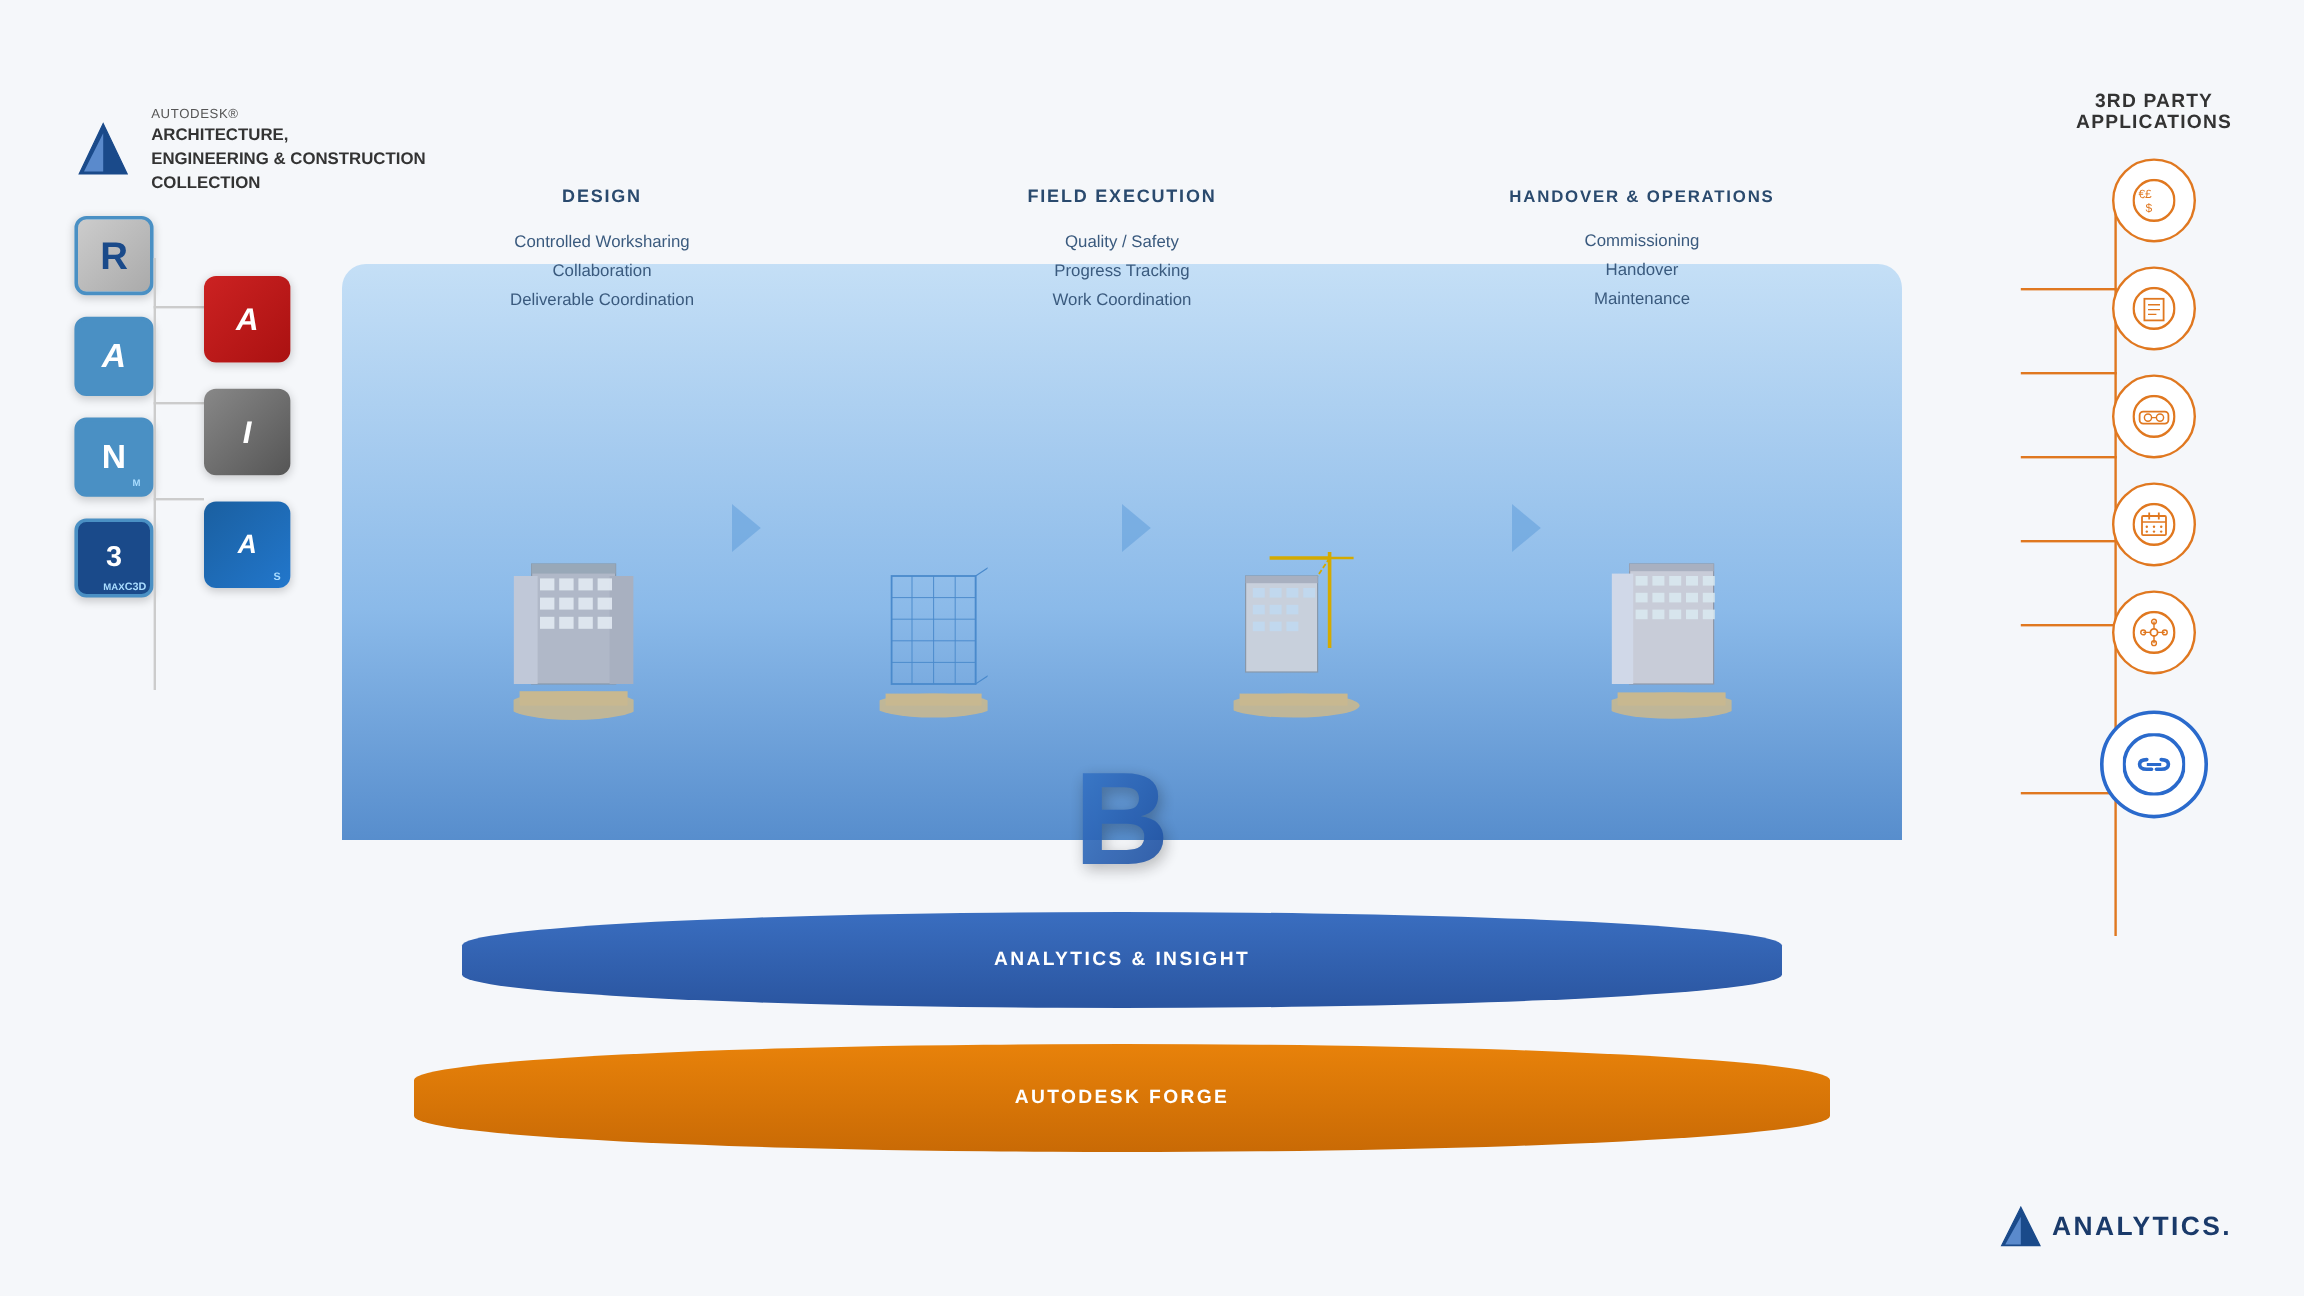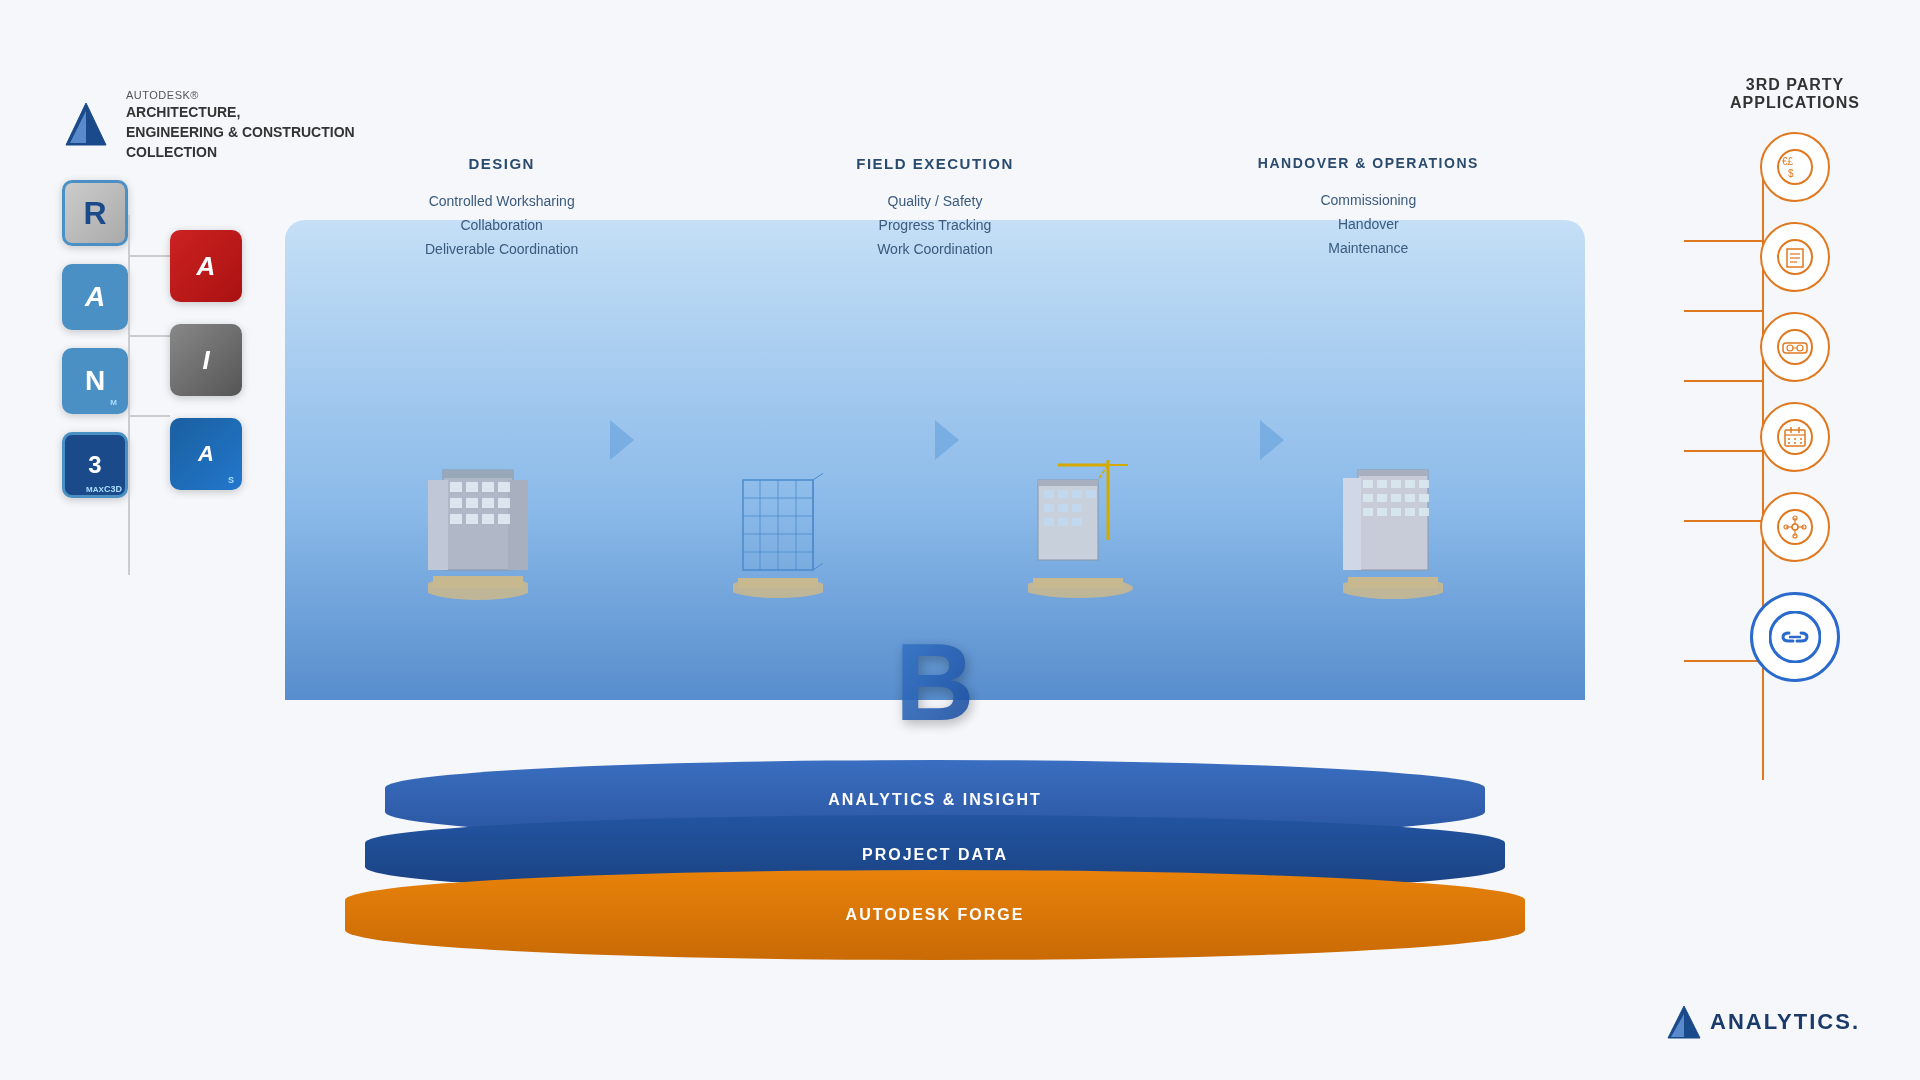--- a/index.html
+++ b/index.html
@@ -493,23 +493,20 @@
       <text x="10" y="100" font-size="110" font-weight="900" fill="url(#bGrad)" font-family="Arial Black, Arial" opacity="0.9">B</text>
     </svg>
   </div>
 
   <div class="drum-container">
 
     <div class="drum-analytics">
       <span class="drum-label">ANALYTICS &amp; INSIGHT</span>
     </div>
 
-    <div class="drum-project-data">
-      <span class="drum-label">PROJECT DATA</span>
-    </div>
 
     <div class="drum-forge">
       <span class="drum-label" style="color:white;">AUTODESK FORGE</span>
     </div>
   </div>
 
 </div>
 
 <div class="tp-connector"></div>
 <div class="tp-h-line" style="top:240px;right:156px;width:80px;"></div>

